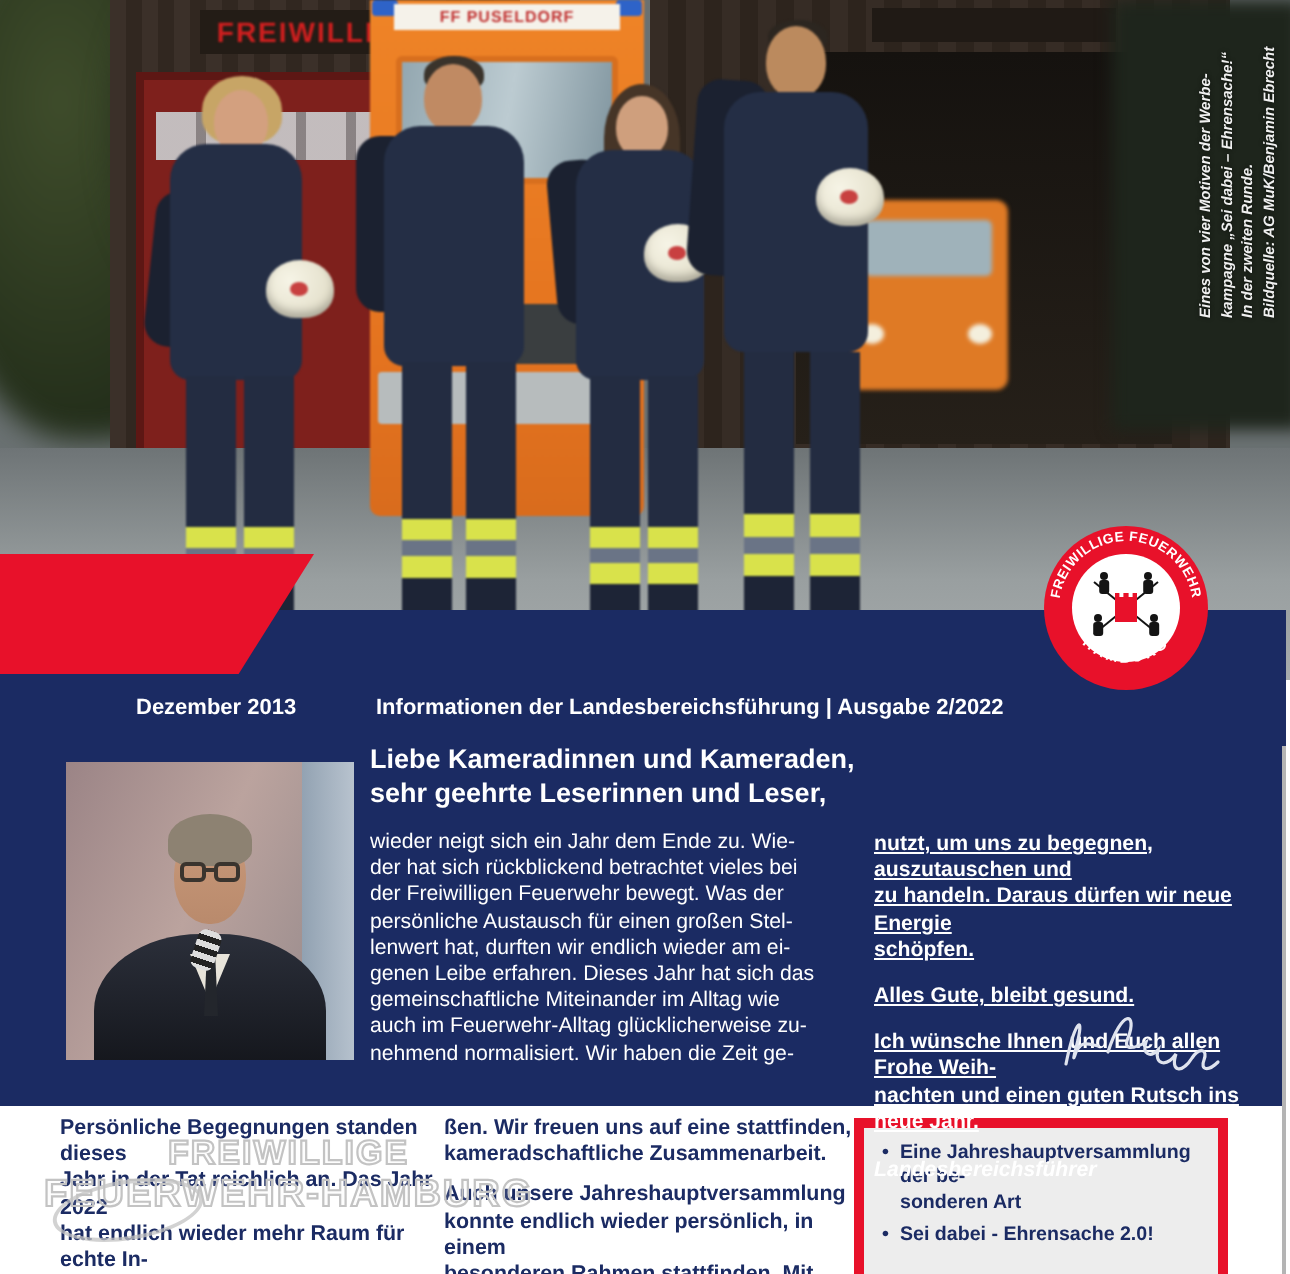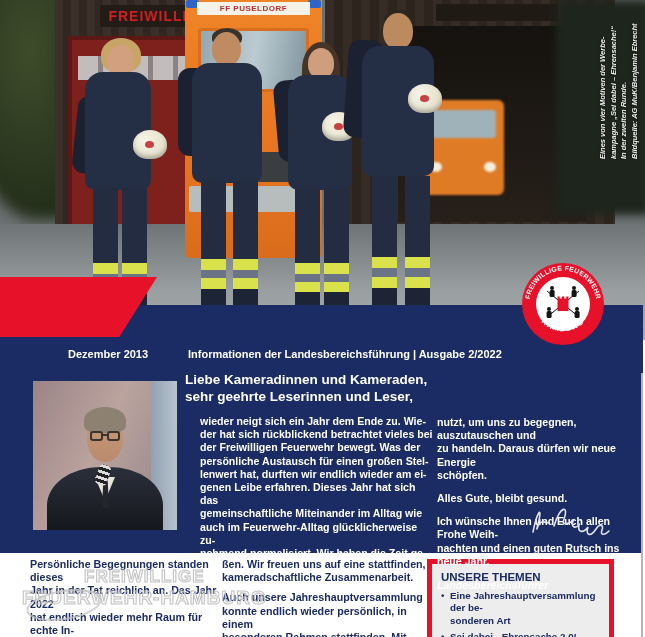--- a/index.html
+++ b/index.html
@@ -100,25 +100,25 @@
   .mgl2{left:74px;top:50px;width:13px;height:10px;border:2px solid #3a342e;border-radius:3px;}
   .mbridge{left:69px;top:53px;width:6px;height:2px;background:#3a342e;}
   .mstand{left:86px;top:98px;width:3px;height:80px;background:#2e3134;
           transform:rotate(38deg);transform-origin:top left;}
   .mmic{left:64px;top:84px;width:12px;height:20px;border-radius:4px;transform:rotate(18deg);
         background:repeating-linear-gradient(#ddd 0 3px,#222 3px 6px);}
 
   
   .heading{left:185px;top:66px;font-size:13.5px;font-weight:bold;color:#fff;line-height:17px;
            white-space:pre-line;}
-  .lcol1{left:200px;top:110px;width:234px;font-size:10.6px;font-weight:bold;color:#fff;
+  .lcol1{left:185px;top:110px;width:234px;font-size:10.6px;font-weight:normal;color:#fff;
          line-height:13.2px;white-space:pre-line;}
   .lcol2{left:437px;top:111px;width:198px;color:#fff;font-size:10.6px;font-weight:bold;
          line-height:13.2px;}
-  .lcol2 p{position:static;margin:0 0 10px;white-space:pre-line;}
+  .lcol2 p{position:static;margin:0 0 10px;white-space:pre-line;text-decoration:underline;}
   .closing{position:static;font-style:italic;line-height:14px;margin-top:4px;}
   .sig-svg{left:86px;top:76px;width:94px;height:54px;}
 
   
   .acol1{left:30px;top:558px;width:192px;font-size:10.7px;font-weight:bold;color:#1b2b63;
          line-height:13.2px;white-space:pre-line;}
   .acol2{left:222px;top:558px;width:204px;font-size:10.7px;font-weight:bold;color:#1b2b63;
          line-height:13.2px;}
   .acol2 p{position:static;margin:0 0 7px;white-space:pre-line;}
   .themes{left:427px;top:559px;width:187px;height:96px;border:5px solid #e8112a;background:#ededed;
@@ -312,21 +312,20 @@
   <div class="acol2">
     <p>ßen. Wir freuen uns auf eine stattfinden,
 kameradschaftliche Zusammenarbeit.</p>
     <p>Auch unsere Jahreshauptversammlung
 konnte endlich wieder persönlich, in einem
 besonderen Rahmen stattfinden. Mit unse-
 rer diesjährigen Werbekampagne, welche</p>
   </div>
 
   <div class="themes">
-    <h3>UNSERE THEMEN</h3>
     <ul>
       <li><span class="dot">•</span><span class="t">Eine Jahreshauptversammlung der be-
 sonderen Art</span></li>
       <li><span class="dot">•</span><span class="t">Sei dabei - Ehrensache 2.0!</span></li>
 
     </ul>
   </div>
 
   <div class="wm">
     <span class="l1">FREIWILLIGE</span>

